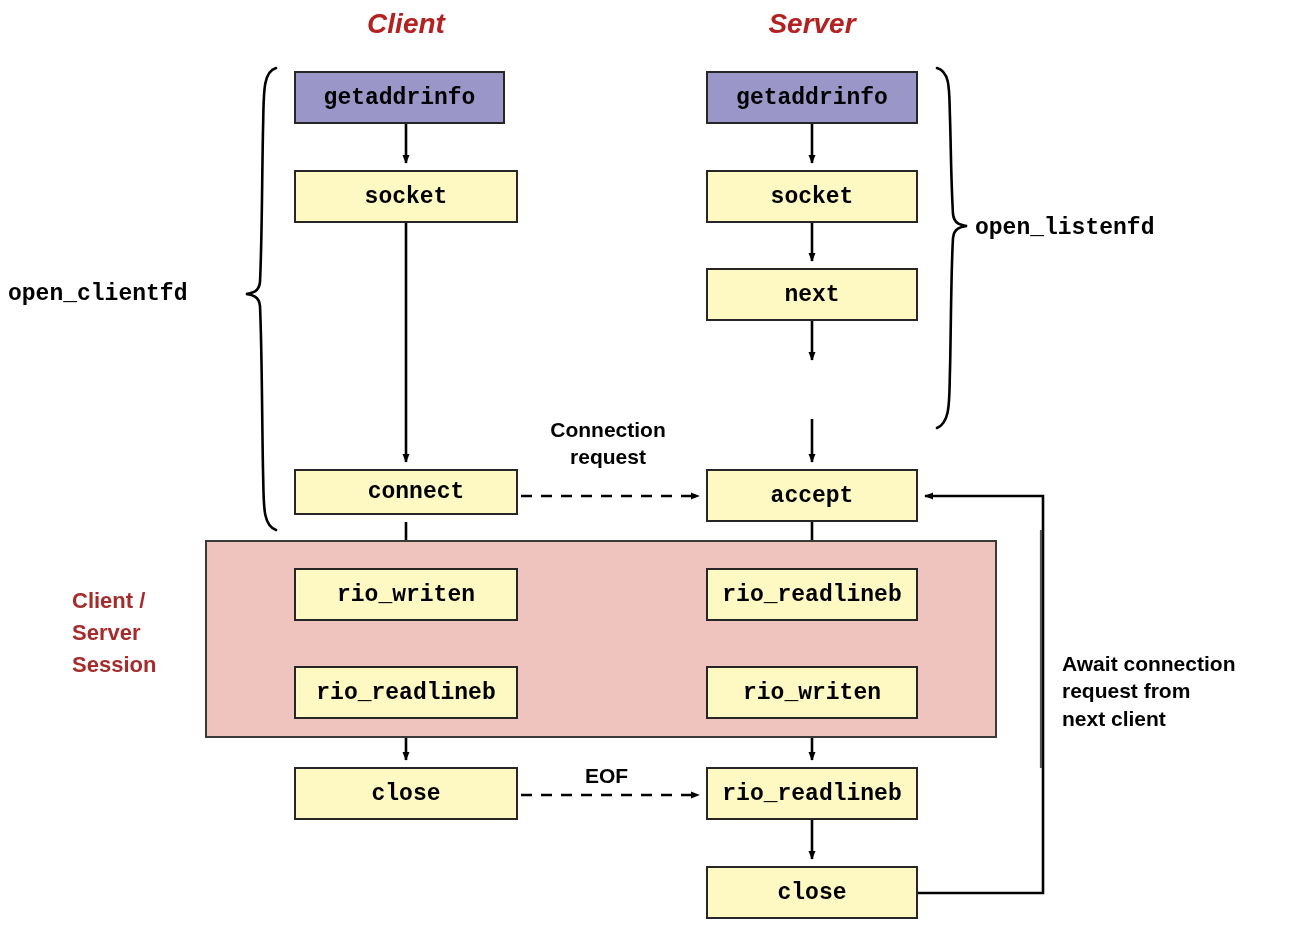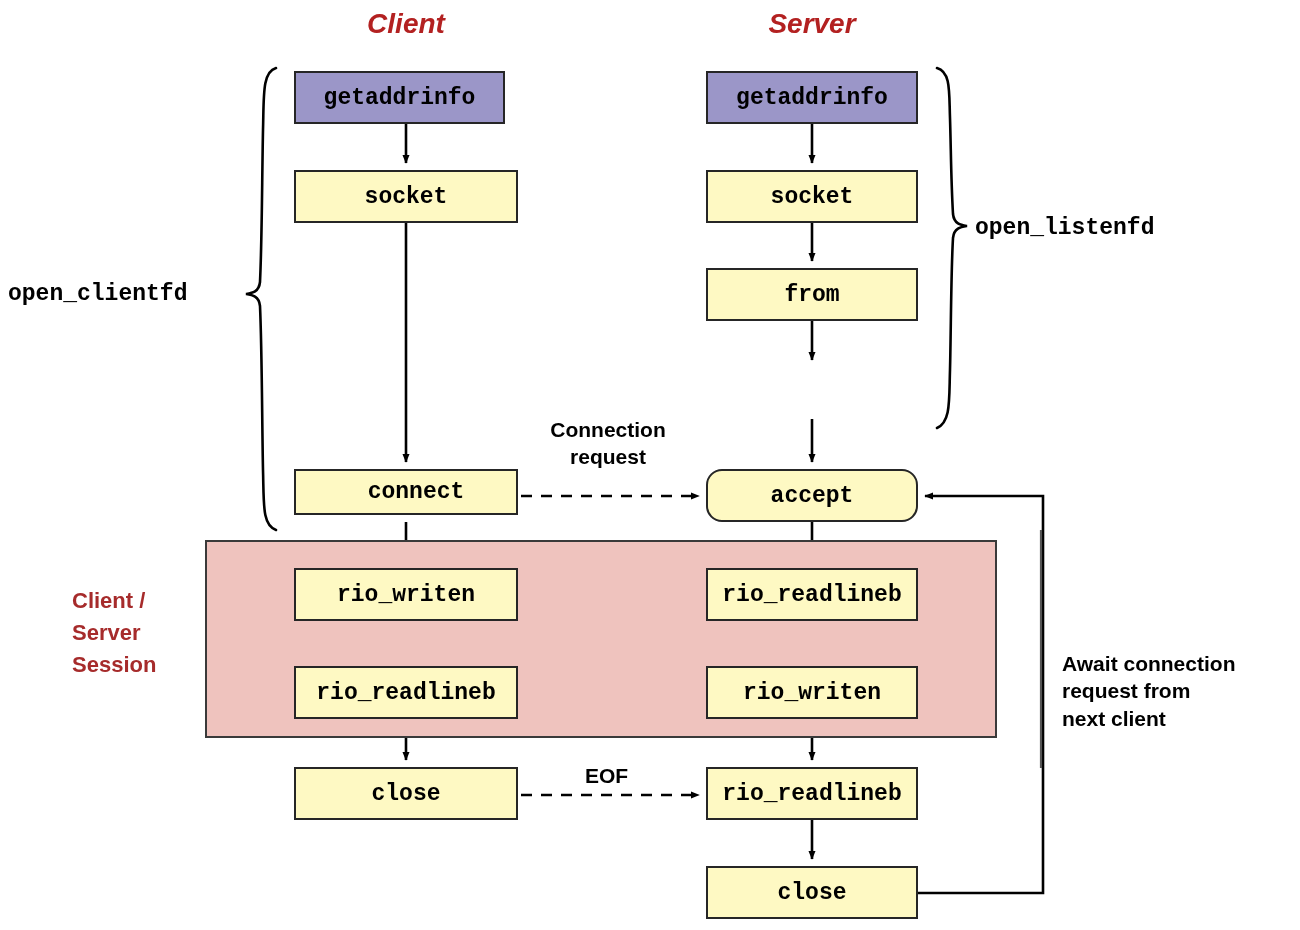--- a/index.html
+++ b/index.html
@@ -128,24 +128,24 @@
   <div class="node green" style="left:294px;top:568px;width:224px;height:53px;">rio_writen</div>
 
   <div class="node green" style="left:294px;top:666px;width:224px;height:53px;">rio_readlineb</div>
 
   <div class="node green" style="left:294px;top:767px;width:224px;height:53px;">close</div>
 
   <div class="node purple" style="left:706px;top:71px;width:212px;height:53px;">getaddrinfo</div>
 
   <div class="node green" style="left:706px;top:170px;width:212px;height:53px;">socket</div>
 
-  <div class="node green" style="left:706px;top:268px;width:212px;height:53px;">from</div>
+  <div class="node green" style="left:706px;top:268px;width:212px;height:53px;">next</div>
 
 
-  <div class="node green" style="left:706px;top:469px;width:212px;height:53px;border-radius:16px;">accept</div>
+  <div class="node green" style="left:706px;top:469px;width:212px;height:53px;">accept</div>
 
   <div class="node green" style="left:706px;top:568px;width:212px;height:53px;">rio_readlineb</div>
 
   <div class="node green" style="left:706px;top:666px;width:212px;height:53px;">rio_writen</div>
 
   <div class="node green" style="left:706px;top:767px;width:212px;height:53px;">rio_readlineb</div>
 
   <div class="node green" style="left:706px;top:866px;width:212px;height:53px;">close</div>
 
   <div class="label-mono" style="left:8px;top:275px;margin-top:6px;">open_clientfd</div>

